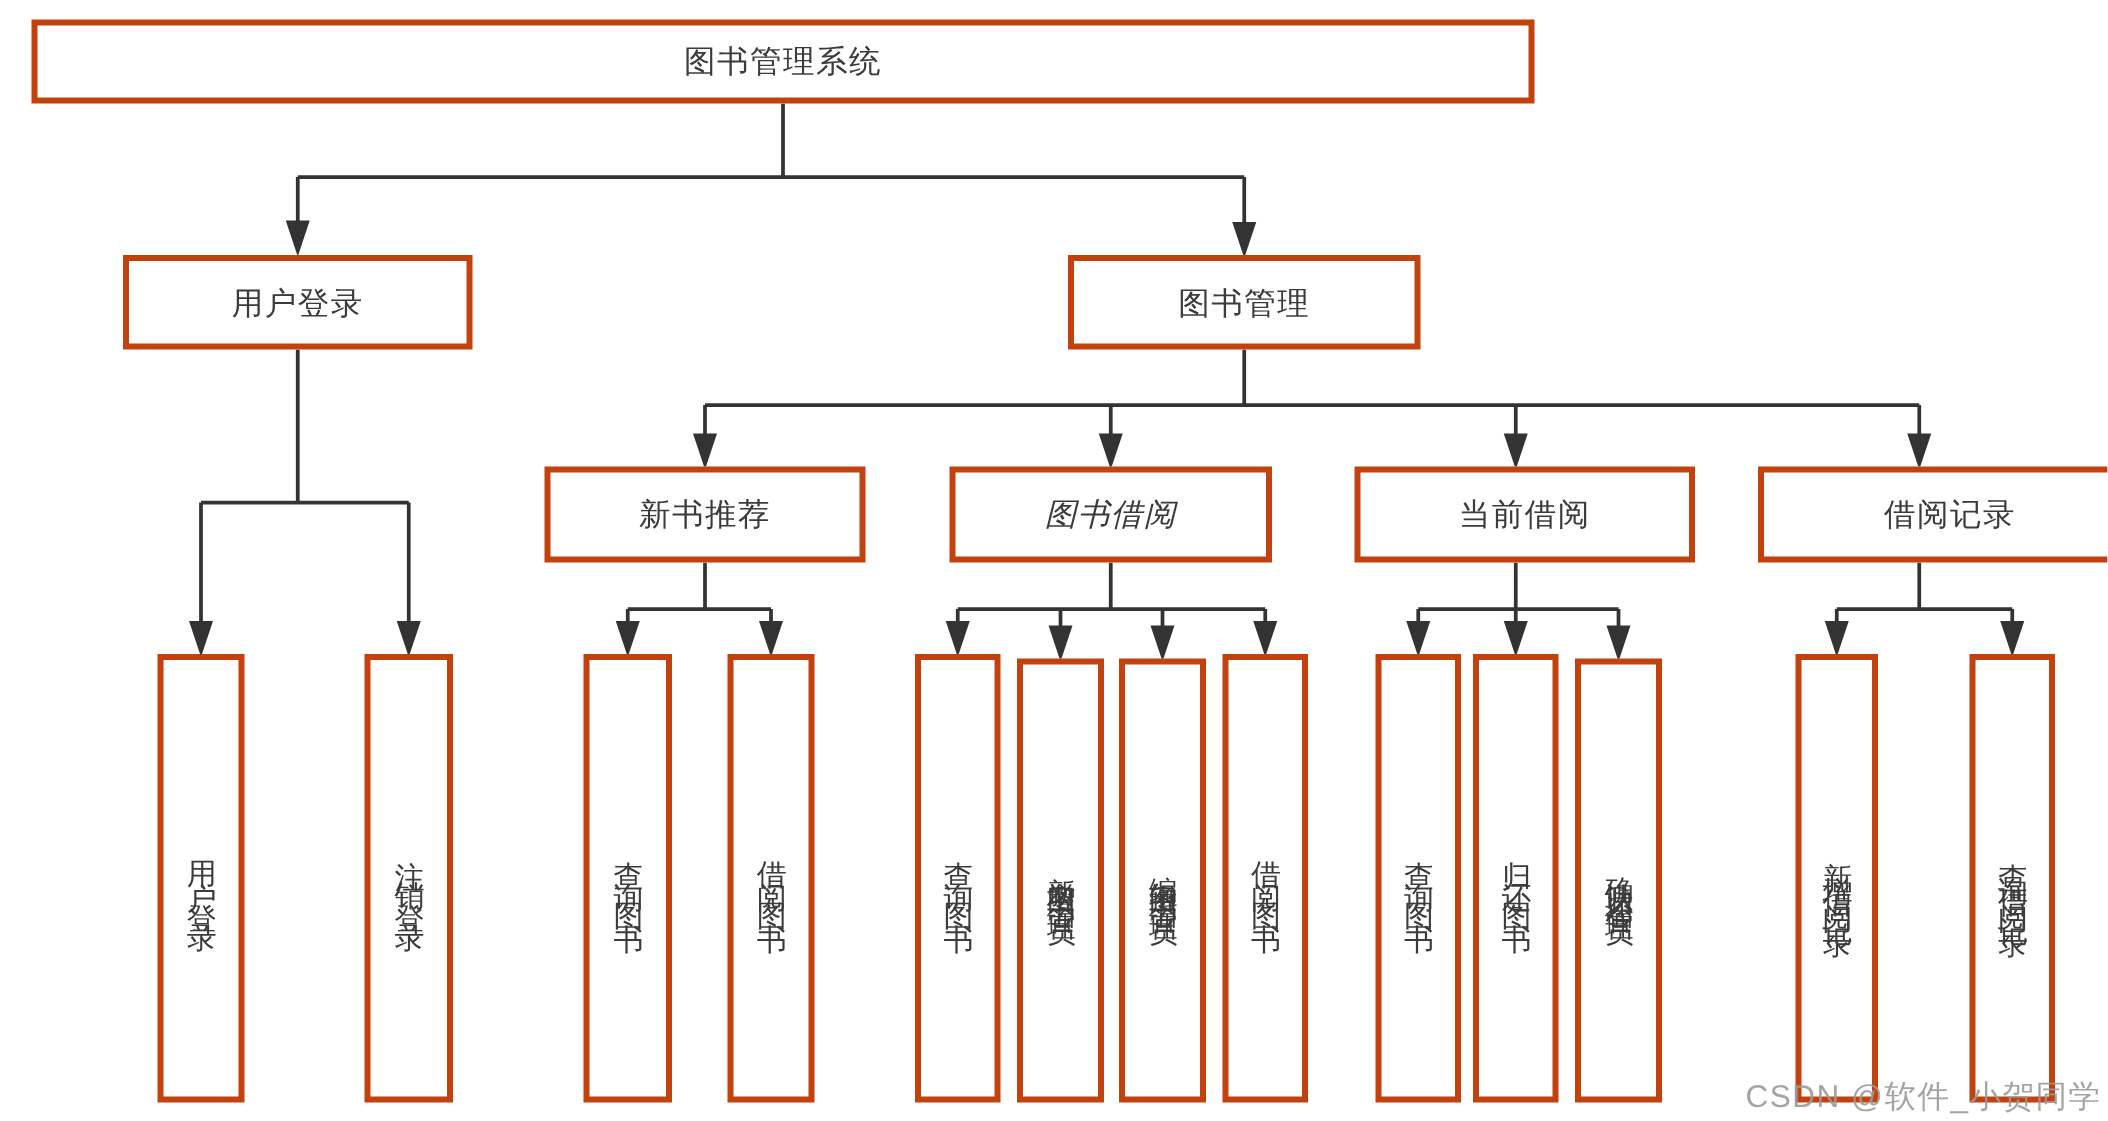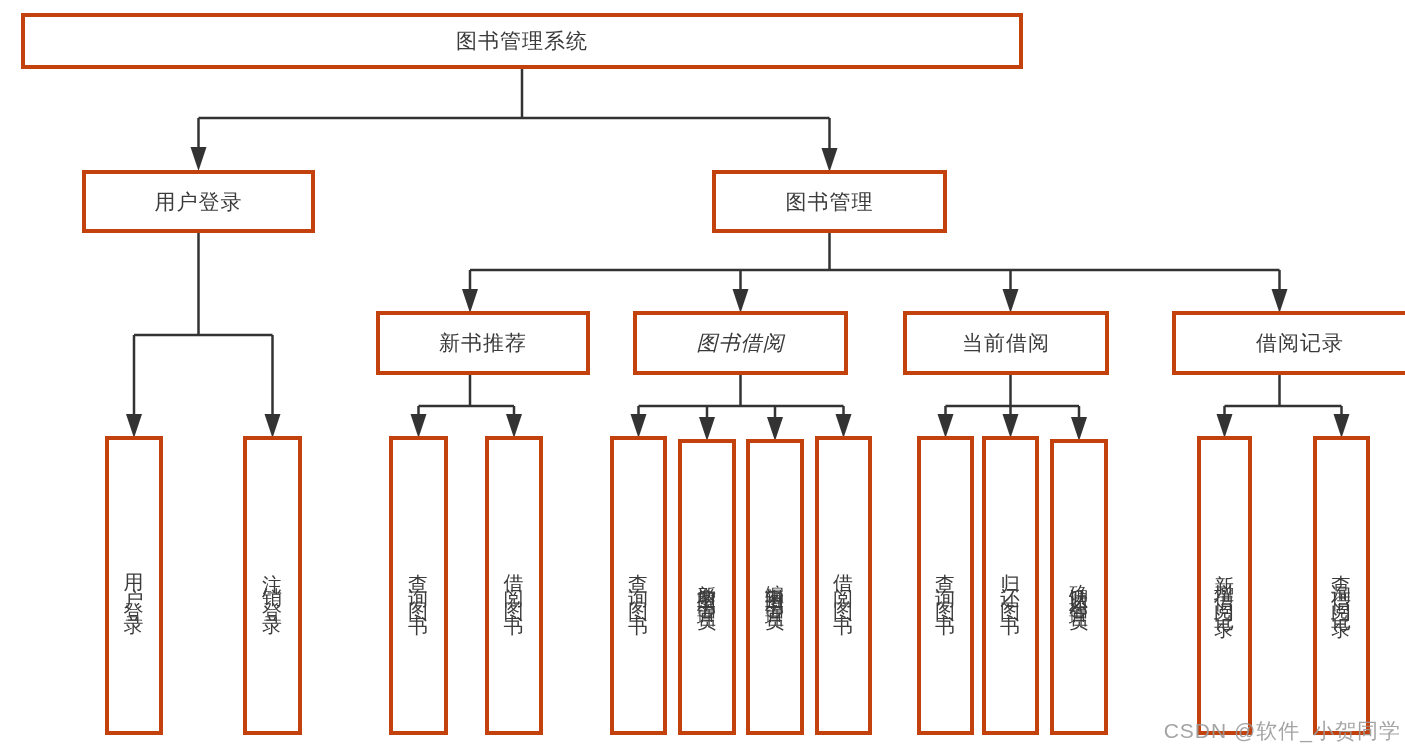--- a/index.html
+++ b/index.html
@@ -123,23 +123,23 @@
       <polygon points="1216.5,414 1232.5,414 1224.5,438"></polygon>
       <polygon points="1333.5,414 1349.5,414 1341.5,438"></polygon>
     </g>
   </svg>
 
   <div class="node hbox" style="left:21px; top:13px; width:1002px; height:56px;">图书管理系统</div>
 
   <div class="node hbox" style="left:82px; top:170px; width:233px; height:63px;">用户登录</div>
   <div class="node hbox" style="left:712px; top:170px; width:235px; height:63px;">图书管理</div>
 
-  <div class="node hbox" style="left:363px; top:311px; width:214px; height:64px;margin-left:13px;">新书推荐</div>
+  <div class="node hbox" style="left:363px; top:311px; width:214px; height:64px;">新书推荐</div>
   <div class="node hbox" style="left:633px; top:311px; width:215px; height:64px;font-style:italic;">图书借阅</div>
-  <div class="node hbox" style="left:903px; top:311px; width:206px; height:64px;">当前借阅</div>
+  <div class="node hbox" style="left:903px; top:311px; width:227px; height:64px;">当前借阅</div>
   <div class="node hbox" style="left:1172px; top:311px; width:256px; height:64px;">借阅记录</div>
 
   <div class="node vbox ls4" style="left:105px; top:436px; width:58px; height:299px;">用户登录</div>
   <div class="node vbox ls4" style="left:243px; top:436px; width:59px; height:299px;">注销登录</div>
 
   <div class="node vbox ls4" style="left:389px; top:436px; width:59px; height:299px;">查询图书</div>
   <div class="node vbox ls4" style="left:485px; top:436px; width:58px; height:299px;">借阅图书</div>
 
   <div class="node vbox ls4" style="left:610px; top:436px; width:57px; height:299px;">查询图书</div>
   <div class="node vbox ls9" style="left:678px; top:439px; width:58px; height:296px;">新增图书（管理员）</div>

